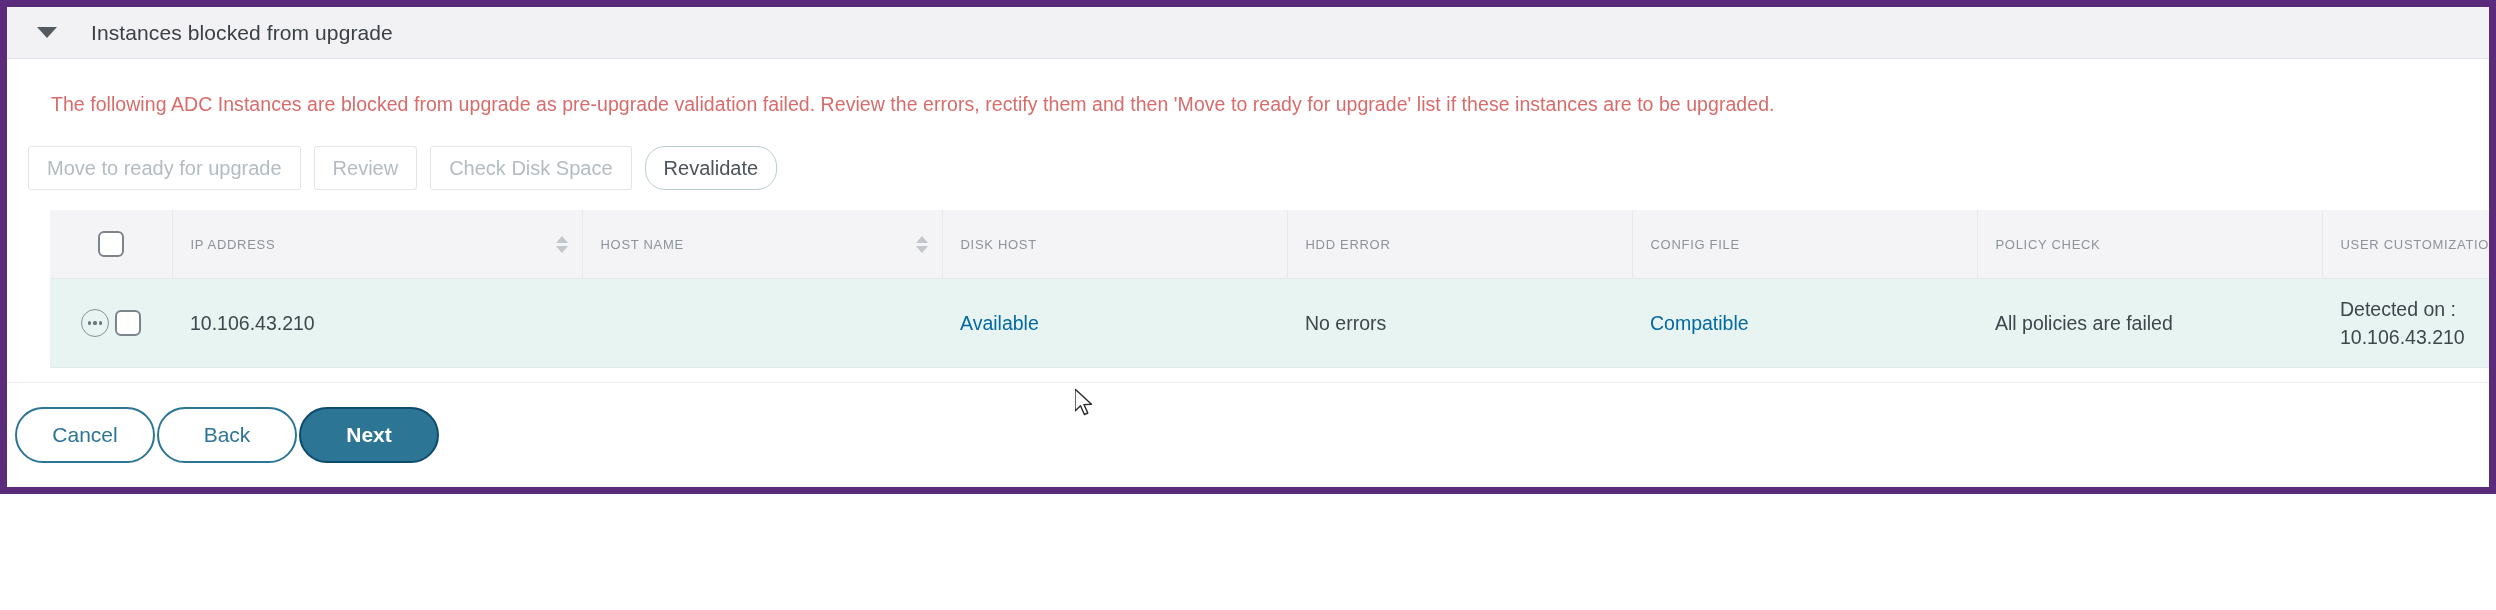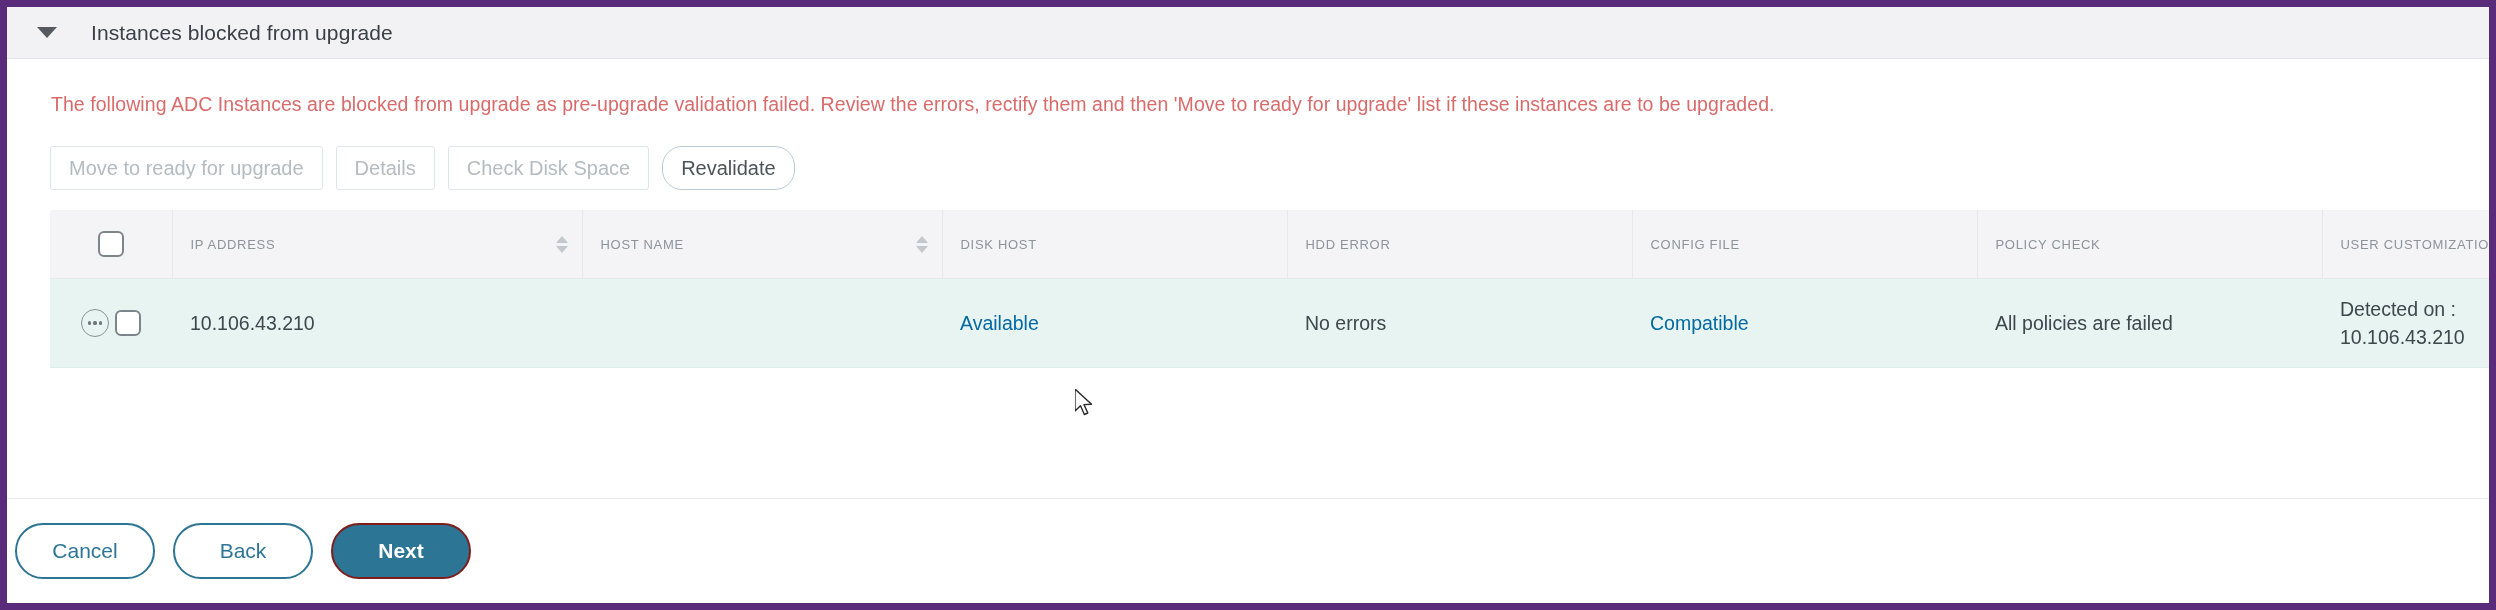--- a/index.html
+++ b/index.html
@@ -8,21 +8,21 @@
     background: #ffffff;
   }
   body {
     font-family: "Liberation Sans", sans-serif;
     -webkit-font-smoothing: antialiased;
   }
 
   .screen {
     position: relative;
     width: 2496px;
-    height: 610px;
+    height: 494px;
     box-sizing: border-box;
     background: #ffffff;
     border: 7px solid #5b2b7b;
     overflow: hidden;
   }
 
   
   .section-header {
     height: 52px;
     background: #f2f2f4;
@@ -59,21 +59,21 @@
     padding: 34px 0 0 44px;
     letter-spacing: .05px;
     white-space: nowrap;
   }
 
   
   .toolbar {
     display: flex;
     align-items: center;
     gap: 13px;
-    padding: 30px 0 0 43px;
+    padding: 30px 0 0 21px;
   }
   .tb-btn {
     height: 44px;
     background: #ffffff;
     border: 1px solid #dfe5e8;
     border-radius: 3px;
     font-family: "Liberation Sans", sans-serif;
     font-size: 20px;
     color: #b4bcc2;
     padding: 0 18px;
@@ -196,21 +196,21 @@
   .footer {
     position: absolute;
     left: 0;
     right: 0;
     bottom: 0;
     height: 104px;
     background: #ffffff;
     border-top: 1px solid #ececf0;
     display: flex;
     align-items: center;
-    gap: 18px;
+    gap: 2px;
     padding-left: 8px;
   }
   .pill {
     height: 56px;
     min-width: 140px;
     border-radius: 30px;
     font-family: "Liberation Sans", sans-serif;
     font-size: 21px;
     display: inline-flex;
     align-items: center;
@@ -219,21 +219,21 @@
     box-sizing: border-box;
     padding: 0 26px;
   }
   .pill.outline {
     background: #ffffff;
     border: 2px solid #2d7595;
     color: #2d7595;
   }
   .pill.solid {
     background: #2d7595;
-    border: 2px solid #7f1d1d;
+    border: 2px solid #0c4a6e;
     color: #ffffff;
     font-weight: bold;
   }
 
   
   .cursor {
     position: absolute;
     left: 1068px;
     top: 382px;
     width: 20px;
@@ -250,21 +250,21 @@
     <div class="caret"></div>
     <div class="section-title">Instances blocked from upgrade</div>
   </div>
 
   <div class="body-area">
 
     <div class="warning">The following ADC Instances are blocked from upgrade as pre-upgrade validation failed. Review the errors, rectify them and then 'Move to ready for upgrade' list if these instances are to be upgraded.</div>
 
     <div class="toolbar">
       <button class="tb-btn">Move to ready for upgrade</button>
-      <button class="tb-btn">Details</button>
+      <button class="tb-btn">Review</button>
       <button class="tb-btn">Check Disk Space</button>
       <button class="tb-btn enabled">Revalidate</button>
     </div>
 
     <div class="table-wrap">
       <table class="tbl">
         <colgroup>
           <col style="width:122px">
           <col style="width:410px">
           <col style="width:360px">

